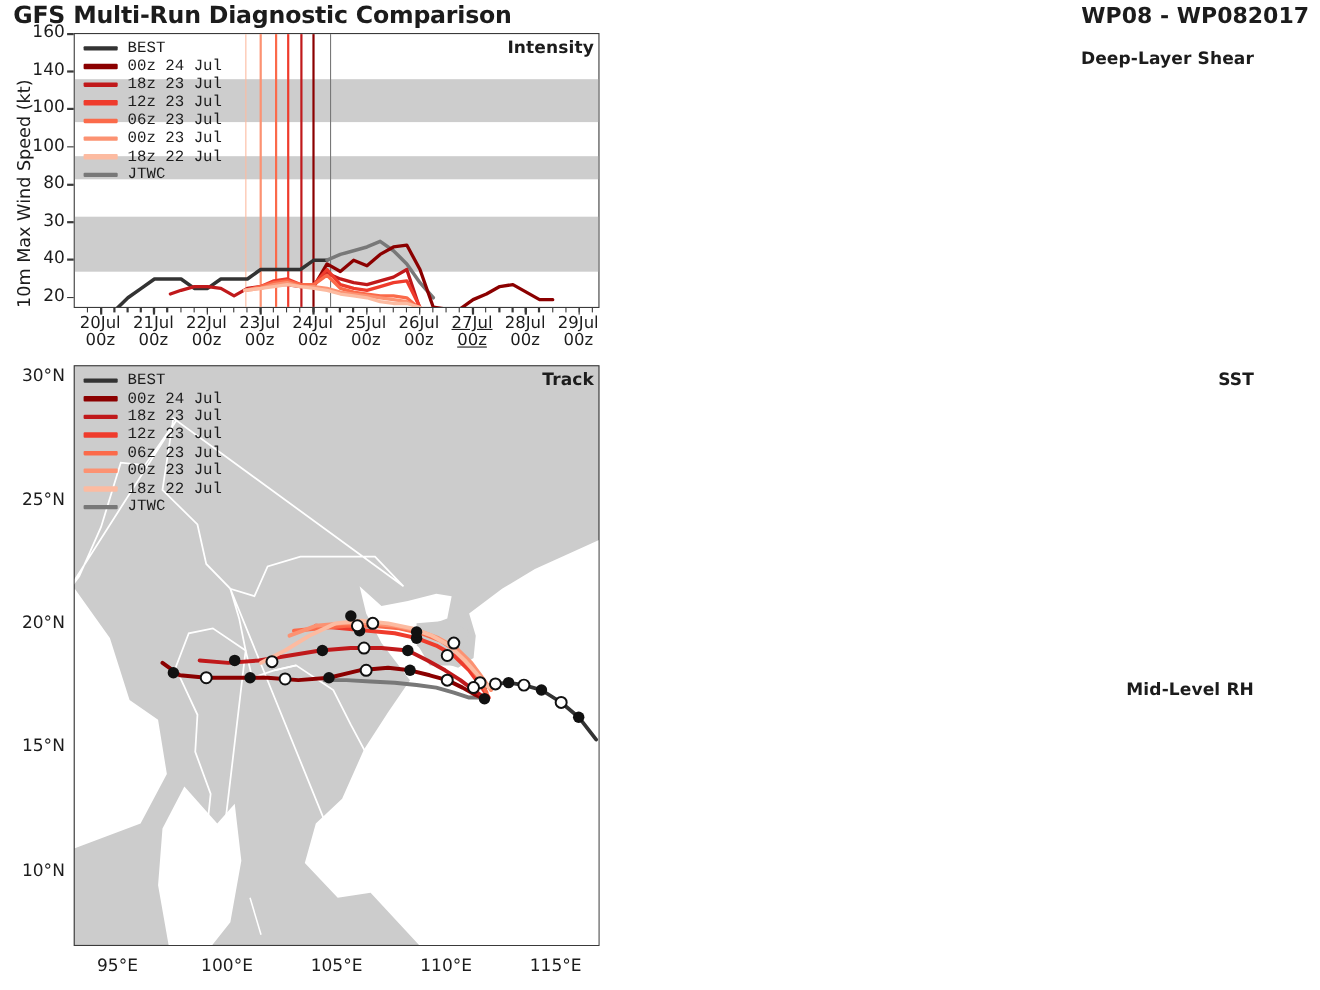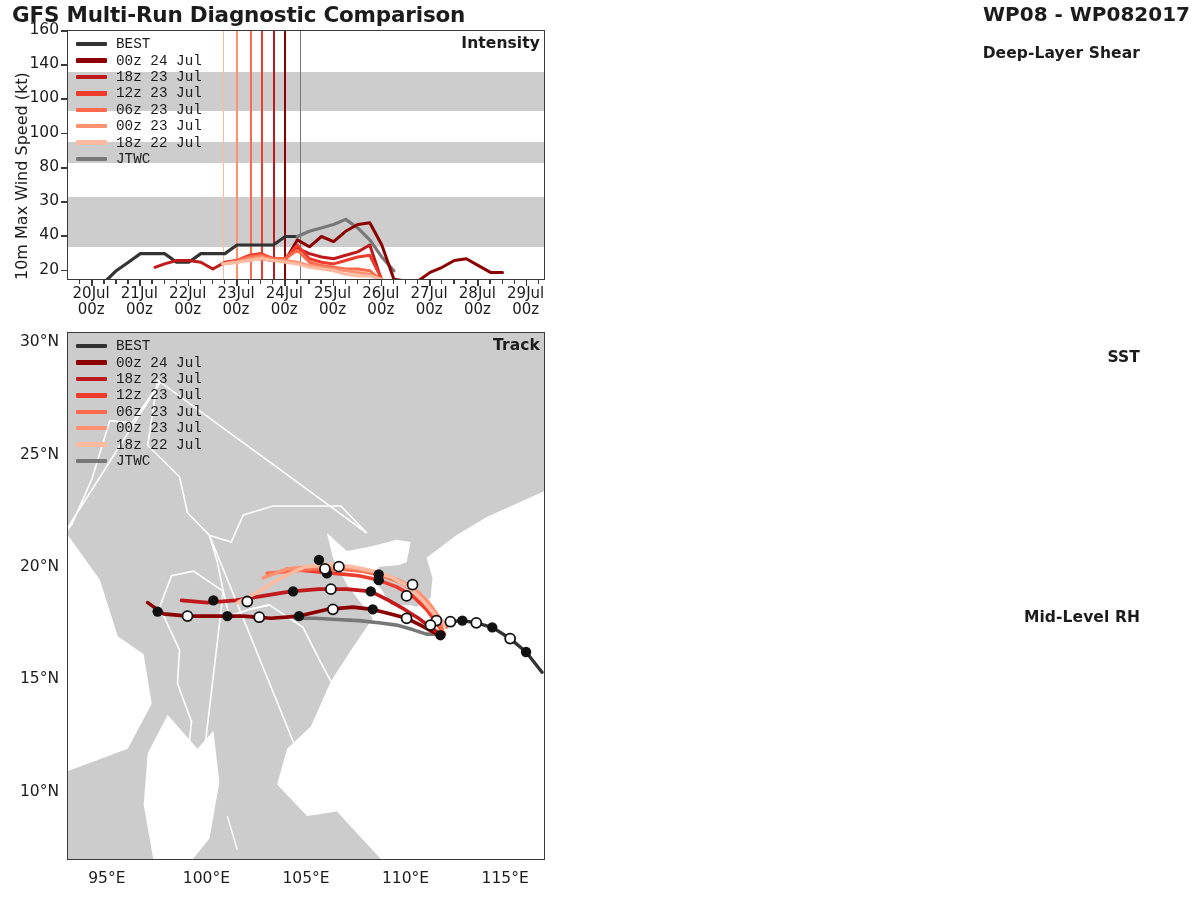--- a/index.html
+++ b/index.html
@@ -110,21 +110,21 @@
     <div class="xtick" style="left: 153.707px; top: 285px; width: 68px;"><span>22Jul</span><br><span>00z</span></div>
     <div class="ytickmark" style="left: 187.707px; top: 280px; width: 1.6px; height: 6px;"></div>
     <div class="xtick" style="left: 201.99px; top: 285px; width: 68px;"><span>23Jul</span><br><span>00z</span></div>
     <div class="ytickmark" style="left: 235.99px; top: 280px; width: 1.6px; height: 6px;"></div>
     <div class="xtick" style="left: 250.273px; top: 285px; width: 68px;"><span>24Jul</span><br><span>00z</span></div>
     <div class="ytickmark" style="left: 284.273px; top: 280px; width: 1.6px; height: 6px;"></div>
     <div class="xtick" style="left: 298.556px; top: 285px; width: 68px;"><span>25Jul</span><br><span>00z</span></div>
     <div class="ytickmark" style="left: 332.556px; top: 280px; width: 1.6px; height: 6px;"></div>
     <div class="xtick" style="left: 346.838px; top: 285px; width: 68px;"><span>26Jul</span><br><span>00z</span></div>
     <div class="ytickmark" style="left: 380.838px; top: 280px; width: 1.6px; height: 6px;"></div>
-    <div class="xtick" style="left: 395.121px; top: 285px; width: 68px;"><span>27Jul</span><br><span>00z</span></div>
+    <div class="xtick" style="left: 395.121px; top: 285px; width: 68px; text-decoration: underline;"><span>27Jul</span><br><span>00z</span></div>
     <div class="ytickmark" style="left: 429.121px; top: 280px; width: 1.6px; height: 6px;"></div>
     <div class="xtick" style="left: 443.404px; top: 285px; width: 68px;"><span>28Jul</span><br><span>00z</span></div>
     <div class="ytickmark" style="left: 477.404px; top: 280px; width: 1.6px; height: 6px;"></div>
     <div class="xtick" style="left: 491.687px; top: 285px; width: 68px;"><span>29Jul</span><br><span>00z</span></div>
     <div class="ytickmark" style="left: 525.687px; top: 280px; width: 1.6px; height: 6px;"></div>
     <div class="ytickmark" style="left: 79.0707px; top: 280px; width: 1.3px; height: 3.5px;"></div>
     <div class="ytickmark" style="left: 91.1414px; top: 280px; width: 1.3px; height: 3.5px;"></div>
     <div class="ytickmark" style="left: 103.212px; top: 280px; width: 1.3px; height: 3.5px;"></div>
     <div class="ytickmark" style="left: 115.283px; top: 280px; width: 1.3px; height: 3.5px;"></div>
     <div class="ytickmark" style="left: 127.354px; top: 280px; width: 1.3px; height: 3.5px;"></div>
@@ -273,33 +273,33 @@
     <div class="ytick" style="right: 541px; top: 22.234px; width: 80px;">30°N</div>
     <div class="xtick" style="left: 66.8333px; top: 560px; width: 80px; font-size: 15.5px;">95°E</div>
     <div class="xtick" style="left: 166.417px; top: 560px; width: 80px; font-size: 15.5px;">100°E</div>
     <div class="xtick" style="left: 266px; top: 560px; width: 80px; font-size: 15.5px;">105°E</div>
     <div class="xtick" style="left: 365.583px; top: 560px; width: 80px; font-size: 15.5px;">110°E</div>
     <div class="xtick" style="left: 465.167px; top: 560px; width: 80px; font-size: 15.5px;">115°E</div>
   </div>
 
 <div class="panel" style="left:600px;top:310px;width:600px;height:290px;">
 
-  <div class="corner-label" style="left:auto;right:60px;top:38px;">SST</div>
+  <div class="corner-label" style="left:auto;right:60px;top:26px;">SST</div>
 
 <div class="ytick" style="right: -59px; top: 250px; width: 60px;">22</div>
     <div class="ytick" style="right: -59px; top: 204.231px; width: 60px;">24</div>
     <div class="ytick" style="right: -59px; top: 158.462px; width: 60px;">26</div>
     <div class="ytick" style="right: -59px; top: 112.692px; width: 60px;">28</div>
     <div class="ytick" style="right: -59px; top: 66.9231px; width: 60px;">30</div>
     <div class="ytick" style="right: -59px; top: 21.1538px; width: 60px;">32</div>
   </div>
 
 <div class="panel" style="left:600px;top:600px;width:600px;height:300px;">
 
-  <div class="corner-label" style="left:auto;right:60px;top:8px;margin-left:39px;">Mid-Level RH</div>
+  <div class="corner-label" style="left:auto;right:60px;top:18px;margin-left:39px;">Mid-Level RH</div>
 
 <div class="ytick" style="right: -59px; top: 240px; width: 60px;">20</div>
     <div class="ytick" style="right: -59px; top: 180px; width: 60px;">40</div>
     <div class="ytick" style="right: -59px; top: 120px; width: 60px;">60</div>
     <div class="ytick" style="right: -59px; top: 60px; width: 60px;">80</div>
     <div class="ytick" style="right: -59px; top: 0px; width: 60px;">100</div>
   </div>
 
 <div class="logo">
   <svg width="128" height="46" viewBox="0 0 128 46">

